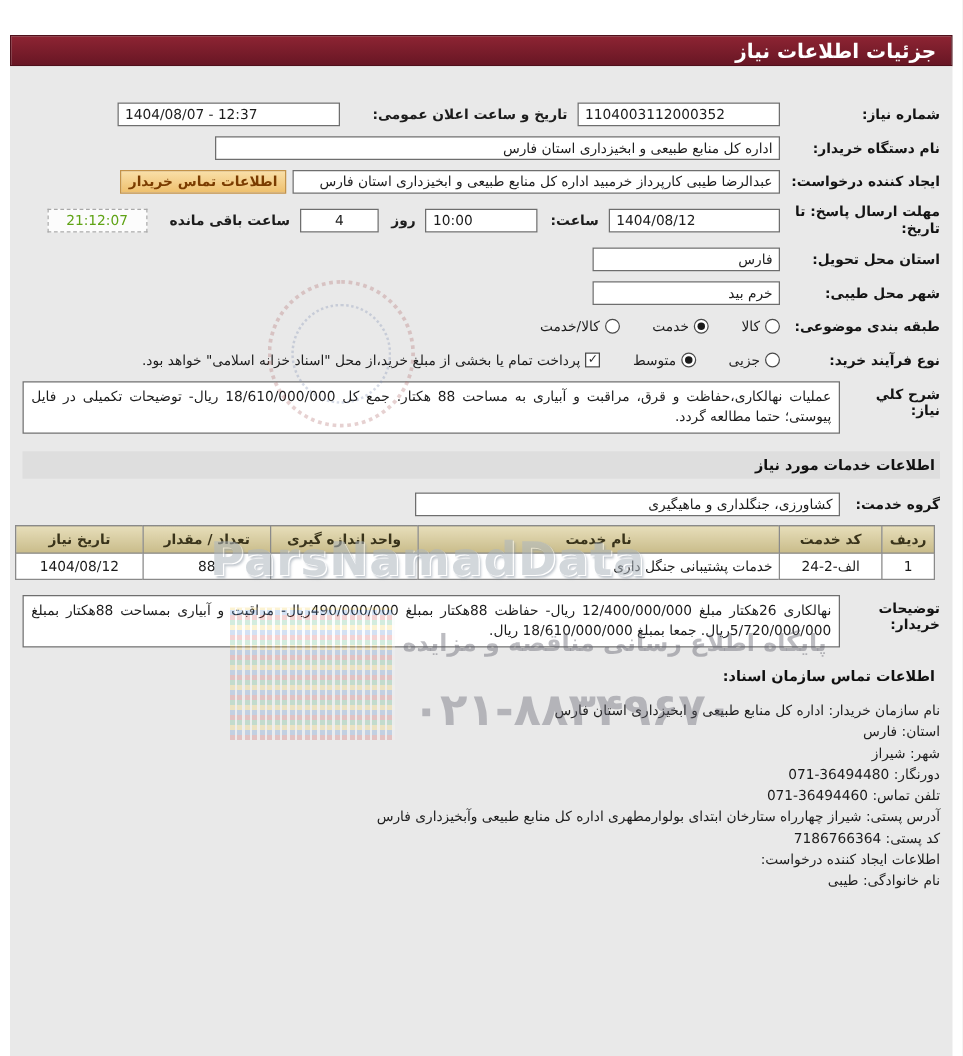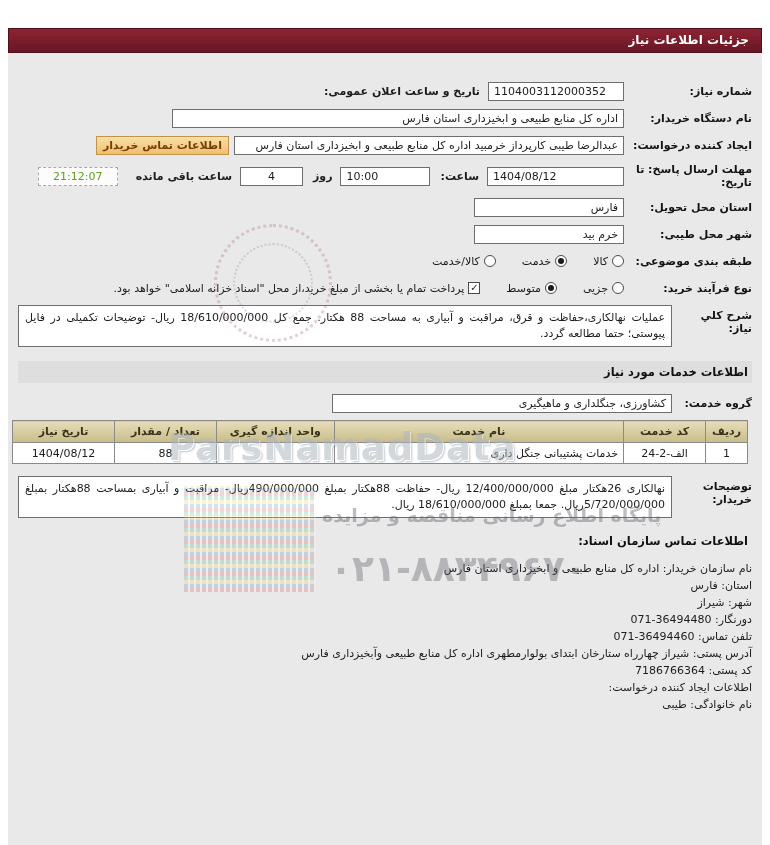--- a/index.html
+++ b/index.html
@@ -10,21 +10,21 @@
     font-size: 11px;
     color: #1c1c1c;
     position: relative;
   }
   .page { position: absolute; inset: 0; direction: rtl; }
 
   .title-bar {
     position: absolute; top: 28px; right: 8px; left: 8px; height: 25px;
     background: linear-gradient(#8d2433, #681624);
     border: 1px solid #4f101b;
-    color: #fff; font-weight: bold; font-size: 12px;
+    color: #fff; font-weight: bold; font-size: 16px;
     line-height: 23px; padding: 0 12px;
   }
 
   .content {
     position: absolute; top: 53px; right: 8px; left: 8px; bottom: 0;
     background: #e9e9e9;
     padding: 28px 10px 0 10px;
   }
 
   .frow { display: flex; align-items: center; margin-bottom: 7px; min-height: 20px; }
@@ -34,21 +34,21 @@
   }
   .flabel.narrow { width: 80px; }
   .inline-label { font-weight: bold; padding: 0 8px 0 10px; white-space: nowrap; }
   .fbox {
     background: #fff; border: 1px solid #6e6e6e; height: 19px;
     line-height: 17px; padding: 0 5px; flex: none;
     overflow: hidden; white-space: nowrap;
   }
   .ltr { direction: ltr; unicode-bidi: isolate; }
 
-  .w150 { width: 136px; } .w178 { width: 178px; } .w452 { width: 452px; }
+  .w150 { width: 162px; } .w178 { width: 178px; } .w452 { width: 452px; }
   .w390 { width: 390px; } .w137 { width: 137px; } .w90 { width: 90px; }
   .w63 { width: 63px; } .w150b { width: 150px; } .w340 { width: 340px; }
 
   .contact-btn {
     flex: none; width: 133px; height: 19px; margin-right: 5px;
     background: linear-gradient(#f9dfa8, #eec06e);
     border: 1px solid #c3934a; color: #7a3c00; font-weight: bold;
     text-align: center; line-height: 17px; cursor: pointer; white-space: nowrap;
   }
   .timer {
@@ -141,20 +141,21 @@
 <div class="page">
 
   <div class="title-bar">جزئیات اطلاعات نیاز</div>
 
   <div class="content">
 
     <div class="frow">
       <div class="flabel">شماره نیاز:</div>
       <div class="fbox w150 ltr">1104003112000352</div>
       <div class="inline-label" style="padding-left:26px">تاریخ و ساعت اعلان عمومی:</div>
+      <div class="fbox w178 ltr">1404/08/07 - 12:37</div>
     </div>
 
     <div class="frow">
       <div class="flabel">نام دستگاه خریدار:</div>
       <div class="fbox w452">اداره کل منابع طبیعی و ابخیزداری استان فارس</div>
     </div>
 
     <div class="frow">
       <div class="flabel">ایجاد کننده درخواست:</div>
       <div class="fbox w390">عبدالرضا طیبی کارپرداز خرمبید اداره کل منابع طبیعی و ابخیزداری استان فارس</div>

